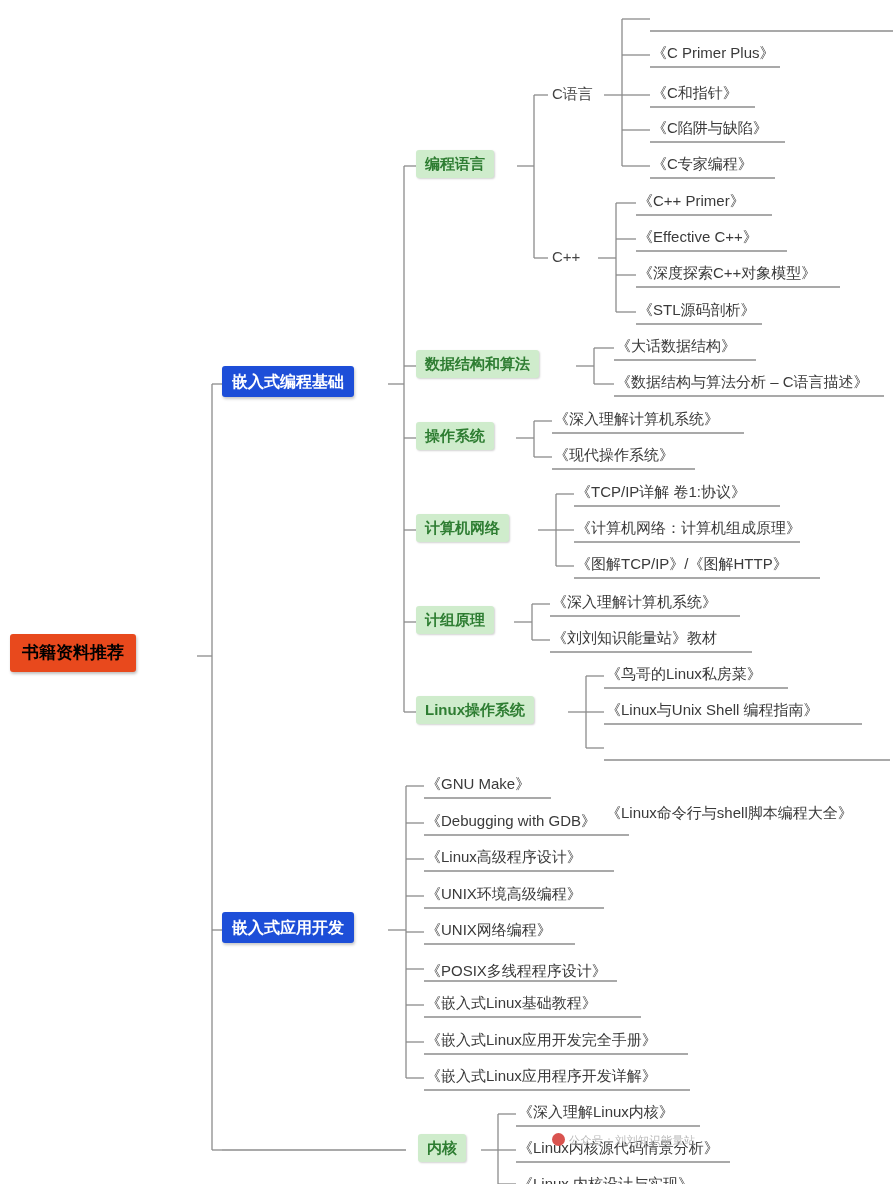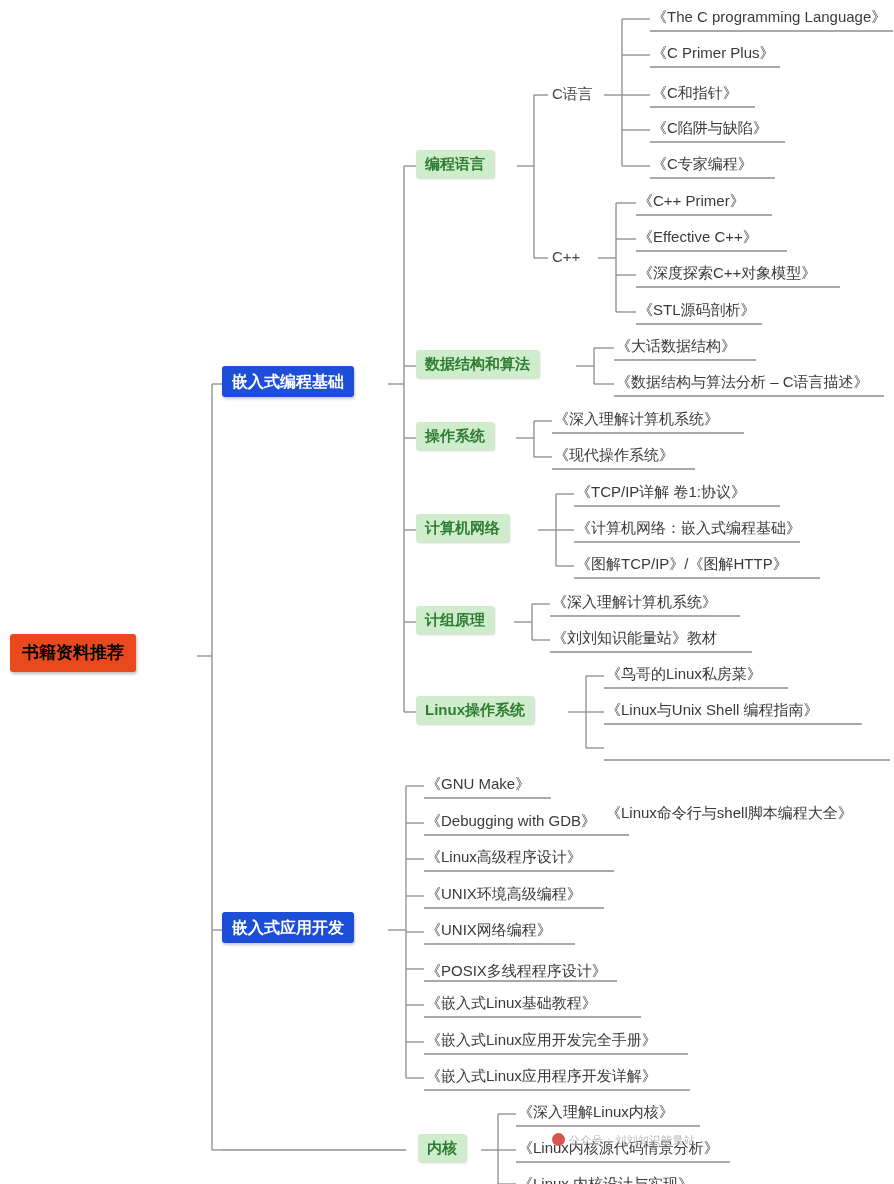--- a/index.html
+++ b/index.html
@@ -212,21 +212,20 @@
   </svg>
 
   <div class="node root" style="left:10px; top:634px;">书籍资料推荐</div>
 
   <div class="node l1" style="left:222px; top:366px;">嵌入式编程基础</div>
 
   <div class="node l2" style="left:416px; top:150px;">编程语言</div>
 
   <div class="node plain" style="left:552px; top:85px;">C语言</div>
 
-  <div class="node leaf" style="left:652px; top:8px;">《The C programming Language》</div>
   <div class="node leaf" style="left:652px; top:44px;">《C Primer Plus》</div>
   <div class="node leaf" style="left:652px; top:84px;">《C和指针》</div>
   <div class="node leaf" style="left:652px; top:119px;">《C陷阱与缺陷》</div>
   <div class="node leaf" style="left:652px; top:155px;">《C专家编程》</div>
 
   <div class="node plain" style="left:552px; top:248px;">C++</div>
 
   <div class="node leaf" style="left:638px; top:192px;">《C++ Primer》</div>
   <div class="node leaf" style="left:638px; top:228px;">《Effective C++》</div>
   <div class="node leaf" style="left:638px; top:264px;">《深度探索C++对象模型》</div>
@@ -235,21 +234,21 @@
   <div class="node l2" style="left:416px; top:350px;">数据结构和算法</div>
   <div class="node leaf" style="left:616px; top:337px;">《大话数据结构》</div>
   <div class="node leaf" style="left:616px; top:373px;">《数据结构与算法分析 – C语言描述》</div>
 
   <div class="node l2" style="left:416px; top:422px;">操作系统</div>
   <div class="node leaf" style="left:554px; top:410px;">《深入理解计算机系统》</div>
   <div class="node leaf" style="left:554px; top:446px;">《现代操作系统》</div>
 
   <div class="node l2" style="left:416px; top:514px;">计算机网络</div>
   <div class="node leaf" style="left:576px; top:483px;">《TCP/IP详解 卷1:协议》</div>
-  <div class="node leaf" style="left:576px; top:519px;">《计算机网络：嵌入式编程基础》</div>
+  <div class="node leaf" style="left:576px; top:519px;">《计算机网络：计算机组成原理》</div>
   <div class="node leaf" style="left:576px; top:555px;">《图解TCP/IP》/《图解HTTP》</div>
 
   <div class="node l2" style="left:416px; top:606px;">计组原理</div>
   <div class="node leaf" style="left:552px; top:593px;">《深入理解计算机系统》</div>
   <div class="node leaf" style="left:552px; top:629px;">《刘刘知识能量站》教材</div>
 
   <div class="node l2" style="left:416px; top:696px;">Linux操作系统</div>
   <div class="node leaf" style="left:606px; top:665px;">《鸟哥的Linux私房菜》</div>
   <div class="node leaf" style="left:606px; top:701px;">《Linux与Unix Shell 编程指南》</div>
   <div class="node leaf" style="left:606px; top:764px;margin-top:40px;">《Linux命令行与shell脚本编程大全》</div>

